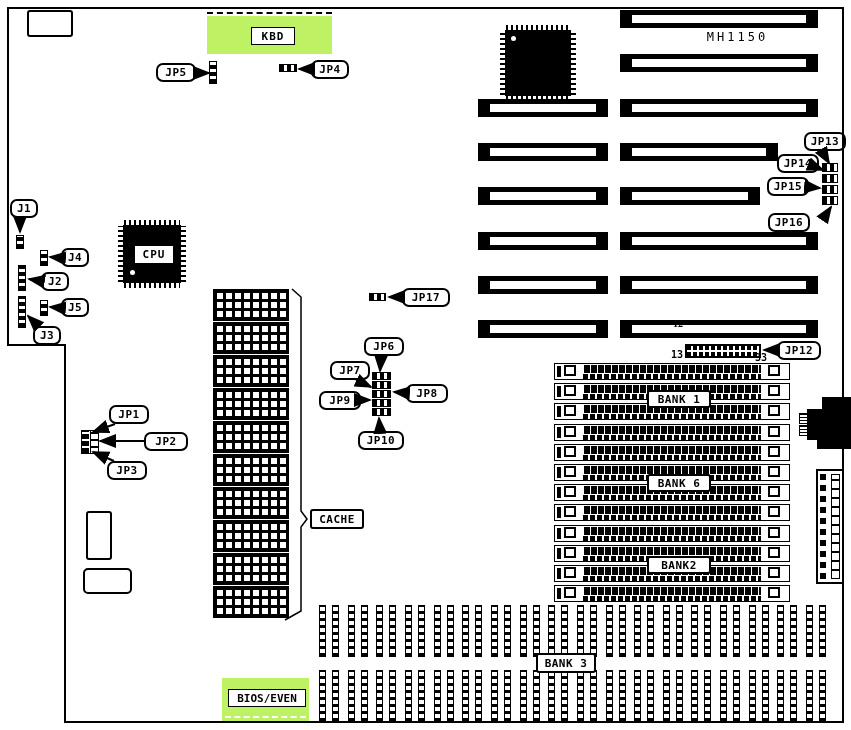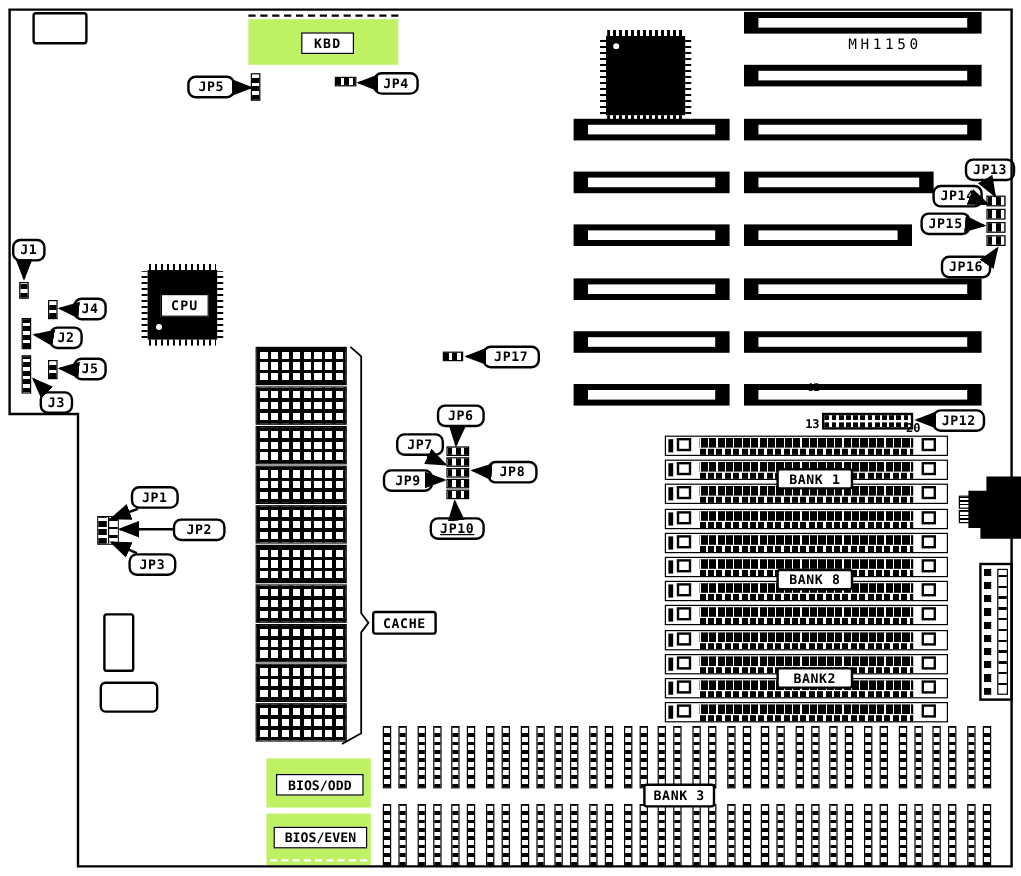--- a/index.html
+++ b/index.html
@@ -179,55 +179,52 @@
 
   <div class="lbl" style="left:364px;top:337px;width:40px;height:19px;">JP6</div>
   <div class="lbl" style="left:330px;top:361px;width:40px;height:19px;">JP7</div>
   <div class="hhdr" style="left:372px;top:372px;width:19px;"></div>
   <div class="hhdr" style="left:372px;top:381px;width:19px;"></div>
   <div class="hhdr" style="left:372px;top:390px;width:19px;"></div>
   <div class="hhdr" style="left:372px;top:399px;width:19px;"></div>
   <div class="hhdr" style="left:372px;top:408px;width:19px;"></div>
   <div class="lbl" style="left:406px;top:384px;width:42px;height:19px;">JP8</div>
   <div class="lbl" style="left:319px;top:391px;width:42px;height:19px;">JP9</div>
-  <div class="lbl" style="left:358px;top:431px;width:46px;height:19px;text-decoration:underline;">JP10</div>
+  <div class="lbl" style="left:358px;top:431px;width:46px;height:19px;">JP10</div>
 
   <div class="jp123"></div>
   <div class="lbl" style="left:109px;top:405px;width:40px;height:19px;">JP1</div>
   <div class="lbl" style="left:144px;top:432px;width:44px;height:19px;">JP2</div>
   <div class="lbl" style="left:107px;top:461px;width:40px;height:19px;">JP3</div>
 
   <div class="wrect" style="left:86px;top:511px;width:26px;height:49px;"></div>
   <div class="wrect" style="left:83px;top:568px;width:49px;height:26px;border-radius:5px;"></div>
 
-  <div class="blkchip" style="left:222px;top:632px;width:87px;height:41px;">
-    <div class="inlbl" style="left:8px;top:13px;width:71px;height:16px;letter-spacing:0;">BIOS/ODD</div>
-  </div>
   <div class="blkchip" style="left:222px;top:678px;width:87px;height:43px;">
     <div class="inlbl" style="left:6px;top:11px;width:76px;height:16px;letter-spacing:0;">BIOS/EVEN</div>
     <div style="position:absolute;left:3px;right:3px;bottom:3px;border-top:2px dashed #fff;"></div>
   </div>
 
   <div class="jp12h"></div>
   <div class="tiny" style="left:663px;top:318px;width:20px;text-align:right;font-family:Liberation Serif, serif;">12</div>
   <div class="tiny" style="left:663px;top:349px;width:20px;text-align:right;">13</div>
-  <div class="tiny" style="left:755px;top:352px;width:20px;">20</div>
+  <div class="tiny" style="left:755px;top:352px;width:20px;">33</div>
   <div class="lbl" style="left:777px;top:341px;width:44px;height:19px;">JP12</div>
 
   <div class="lbl" style="left:804px;top:132px;width:42px;height:19px;">JP13</div>
   <div class="lbl" style="left:777px;top:154px;width:42px;height:19px;">JP14</div>
   <div class="lbl" style="left:767px;top:177px;width:42px;height:19px;">JP15</div>
-  <div class="lbl" style="left:784px;top:213px;width:42px;height:19px;">JP16</div>
+  <div class="lbl" style="left:768px;top:213px;width:42px;height:19px;">JP16</div>
   <div class="hhdr" style="left:822px;top:163px;width:16px;height:9px;"></div>
   <div class="hhdr" style="left:822px;top:174px;width:16px;height:9px;"></div>
   <div class="hhdr" style="left:822px;top:185px;width:16px;height:9px;"></div>
   <div class="hhdr" style="left:822px;top:196px;width:16px;height:9px;"></div>
 
   <div class="lbl boxlbl" style="left:647px;top:390px;width:64px;height:18px;">BANK 1</div>
-  <div class="lbl boxlbl" style="left:647px;top:474px;width:64px;height:18px;">BANK 8</div>
+  <div class="lbl boxlbl" style="left:647px;top:474px;width:64px;height:18px;">BANK 6</div>
   <div class="lbl boxlbl" style="left:647px;top:556px;width:64px;height:18px;">BANK2</div>
   <div class="lbl boxlbl" style="left:536px;top:653px;width:60px;height:20px;">BANK 3</div>
 
   <div class="pwr">
       <div class="pcl"></div>
       <div class="pcr"></div>
     </div>
   <div class="dinpin" style="left:799px;top:413px;"></div>
   <div class="dinpin" style="left:799px;top:425px;"></div>
 

